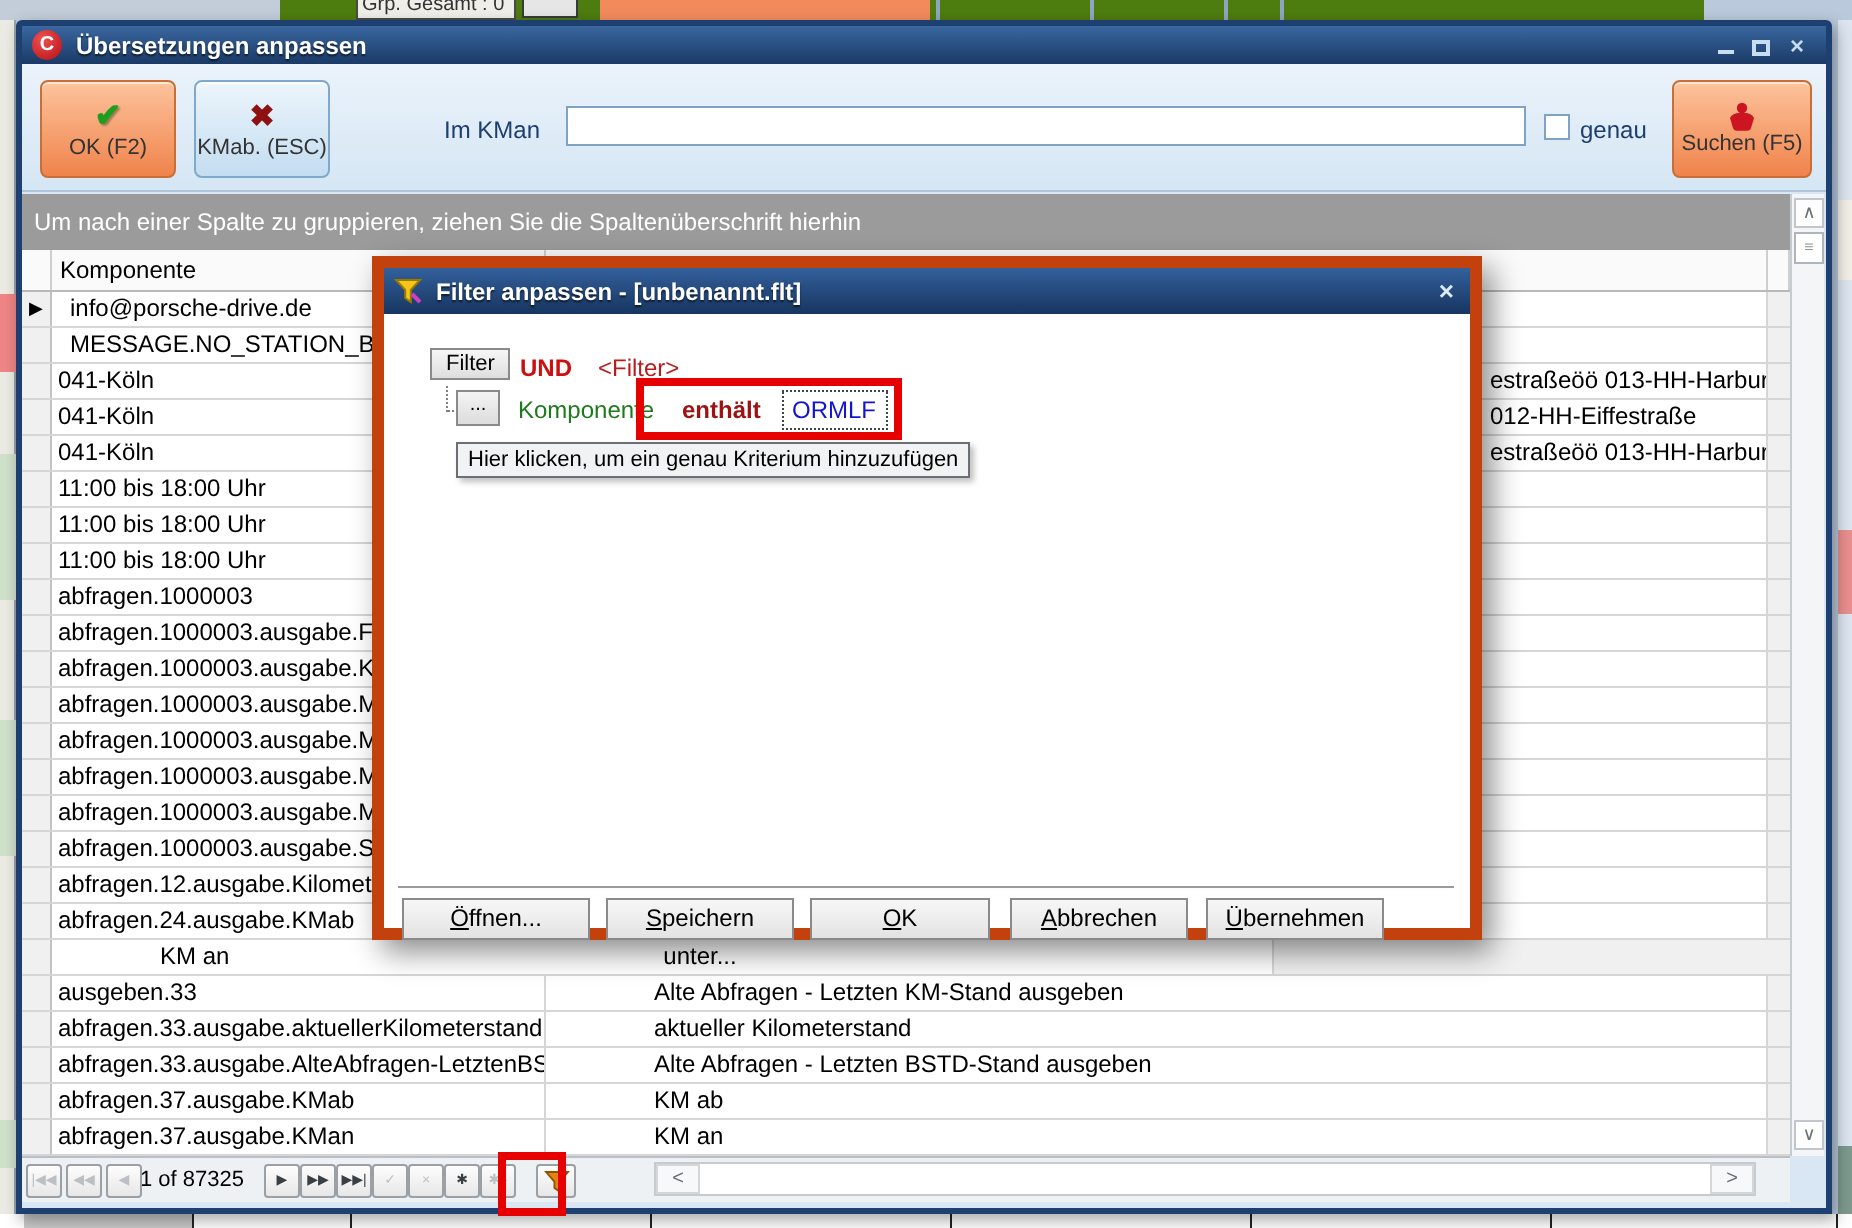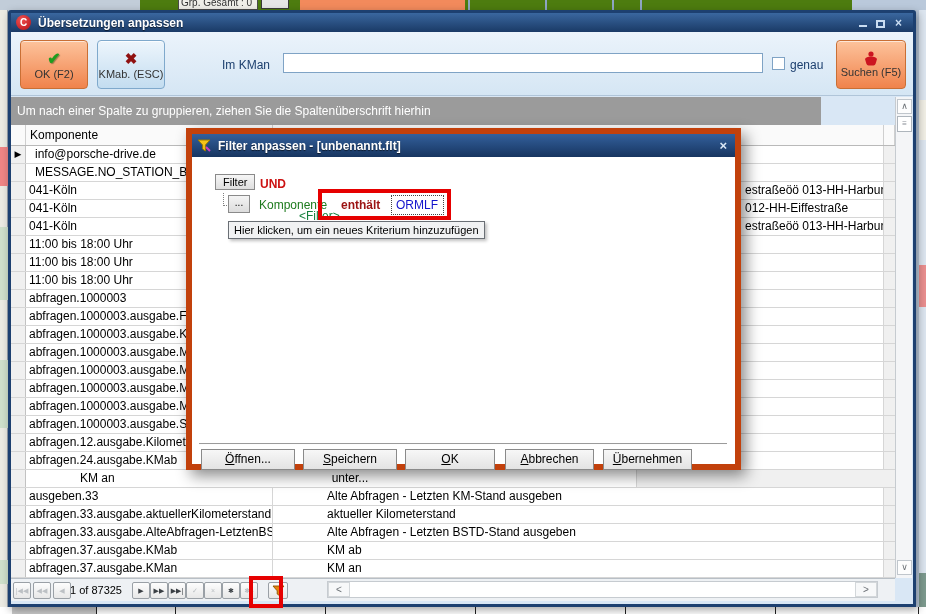--- a/index.html
+++ b/index.html
@@ -36,21 +36,21 @@
   .toolbar{position:absolute;left:11px;top:32px;width:902px;height:64px;background:linear-gradient(#ebf3fb,#d5e6f4);border-bottom:1px solid #b0c5d9;}
   .btn-big{position:absolute;top:8px;height:49px;border-radius:4px;display:flex;flex-direction:column;align-items:center;justify-content:center;cursor:pointer;font-size:11px;color:#333;}
   .btn-orange{background:linear-gradient(#fdc39c,#f0834c);border:1px solid #c96f35;box-shadow:inset 0 1px 0 rgba(255,255,255,.6);}
   .btn-blue{background:linear-gradient(#edf5fc,#c3ddf0);border:1px solid #7fa9cc;box-shadow:inset 0 1px 0 rgba(255,255,255,.8);}
   .ok-ico{color:#1f9d1f;font-size:16px;font-weight:bold;line-height:18px;text-shadow:1px 1px 1px rgba(0,60,0,.4);}
   .x-ico{color:#8f1010;font-size:15px;font-weight:bold;line-height:18px;}
   .tb-label{position:absolute;font-size:12px;color:#1c3f6e;}
   .tb-input{position:absolute;left:283px;top:53px;width:480px;height:20px;border:1px solid #7fa3c5;background:#fff;font-size:12px;padding:0 3px;}
   .tb-check{position:absolute;left:772px;top:57px;width:13px;height:13px;background:#fff;border:1px solid #7fa3c5;cursor:pointer;}
 
-  .group-bar{position:absolute;left:11px;top:97px;width:810px;height:28px;background:#9b9b9b;color:#fff;font-size:12px;line-height:28px;padding-left:6px;}
+  .group-bar{position:absolute;left:11px;top:97px;width:884px;height:28px;background:#9b9b9b;color:#fff;font-size:12px;line-height:28px;padding-left:6px;}
 
   
   .grid{position:absolute;left:11px;top:125px;width:884px;height:453px;background:#fff;font-size:12px;color:#000;}
   .grid-header{display:flex;height:21px;background:#fafafa;border-bottom:1px solid #b9b9b9;}
   .grid-header .cell{border-right:1px solid #cfcfcf;display:flex;align-items:center;padding-left:4px;background:#fafafa;}
   .grid-row{display:flex;height:18px;border-bottom:1px solid #d6d6d6;background:#fff;}
   .cell{overflow:hidden;white-space:nowrap;flex:none;}
   .c-ind{width:15px;background:#f0f0f0;border-right:1px solid #c2c2c2;font-size:9px;line-height:17px;text-align:center;color:#000;}
   .c-komp{width:247px;border-right:1px solid #d6d6d6;padding-left:3px;line-height:17px;}
   .c-lang{width:49px;border-right:1px solid #d6d6d6;padding-left:4px;line-height:17px;margin-top:28px;}
@@ -74,21 +74,21 @@
 
   
   .fdialog{position:absolute;left:186px;top:128px;width:555px;height:342px;background:#fff;border:6px solid #c2410c;box-shadow:5px 6px 14px rgba(0,0,0,.45);z-index:20;}
   .fd-title{height:23px;background:linear-gradient(#33609c,#173560);display:flex;align-items:center;color:#fff;font-size:12px;font-weight:bold;}
   .fd-title .t{margin-left:6px;text-shadow:0 1px 1px rgba(0,0,0,.6);}
   .fd-close{margin-left:auto;margin-right:8px;font-size:13px;font-weight:bold;color:#dce9f7;cursor:pointer;}
   .fd-content{position:absolute;left:0;top:23px;right:0;bottom:0;background:#fff;font-size:12px;}
   .chip{position:absolute;left:23px;top:17px;padding:1px 7px;font-size:11px;background:linear-gradient(#f6f6f6,#dedede);border:1px solid #8a8a8a;color:#000;cursor:pointer;}
   .lnk{cursor:pointer;font-size:12px;}
   .lnk-und{position:absolute;left:68px;top:20px;color:#cc1111;font-weight:bold;}
-  .ftxt{position:absolute;left:107px;top:20px;color:#15803d;font-size:12px;margin-top:32px;}
+  .ftxt{position:absolute;left:107px;top:20px;color:#b91c1c;font-size:12px;}
   .tree{position:absolute;left:31px;top:36px;width:6px;height:13px;border-left:1px dotted #808080;border-bottom:1px dotted #808080;}
   .more-btn{position:absolute;left:36px;top:38px;width:22px;height:18px;background:linear-gradient(#f4f4f4,#dcdcdc);border:1px solid #8a8a8a;font-size:10px;line-height:14px;text-align:center;cursor:pointer;}
   .lnk-field{position:absolute;left:67px;top:41px;color:#1d7a1d;}
   .lnk-op{position:absolute;left:149px;top:41px;color:#9b1313;font-weight:bold;}
   .val-box{position:absolute;left:199px;top:38px;width:53px;height:20px;background:#fff;border:1px dotted #444;color:#1414cc;font-size:12px;line-height:18px;padding-left:4px;cursor:text;}
   .hint{position:absolute;left:36px;top:64px;height:18px;background:#f1f2f3;border:1px solid #6a6f75;font-size:11px;line-height:16px;padding:0 5px;color:#000;box-shadow:2px 2px 3px rgba(0,0,0,.25);white-space:nowrap;}
   .fd-sep{position:absolute;left:7px;top:286px;width:528px;height:2px;border-top:1px solid #9b9b9b;border-bottom:1px solid #fdfdfd;}
   .fd-btn{position:absolute;top:292px;height:21px;background:linear-gradient(#f7f7f7,#e3e3e3);border:1px solid #8a8a8a;font-size:12px;text-align:center;line-height:19px;color:#000;cursor:pointer;}
 
   .ann-rect{border:4px solid #e60000;position:absolute;z-index:30;pointer-events:none;}
@@ -400,21 +400,21 @@
     <div class="fd-content">
       <span class="chip">Filter</span>
       <span class="lnk lnk-und">UND</span>
       <span class="ftxt">&lt;Filter&gt;</span>
       <div class="tree"></div>
       <span class="more-btn">...</span>
       <span class="lnk lnk-field">Komponente</span>
       <span class="lnk lnk-op">enthält</span>
       <span class="val-box">ORMLF</span>
       <div class="ann-rect ann-1"></div>
-      <div class="hint">Hier klicken, um ein neues Kriterium hinzuzufügen</div>
+      <div class="hint">Hier klicken, um ein genau Kriterium hinzuzufügen</div>
       <div class="fd-sep"></div>
       <div id="fd-footer">
           <div class="fd-btn" style="left: 9px; width: 94px;"><u>Ö</u>ffnen...</div>
           <div class="fd-btn" style="left: 111px; width: 94px;"><u>S</u>peichern unter...</div>
           <div class="fd-btn" style="left: 213px; width: 90px;"><u>O</u>K</div>
           <div class="fd-btn" style="left: 313px; width: 89px;"><u>A</u>bbrechen</div>
           <div class="fd-btn" style="left: 411px; width: 89px;"><u>Ü</u>bernehmen</div>
         </div>
     </div>
   </div>

